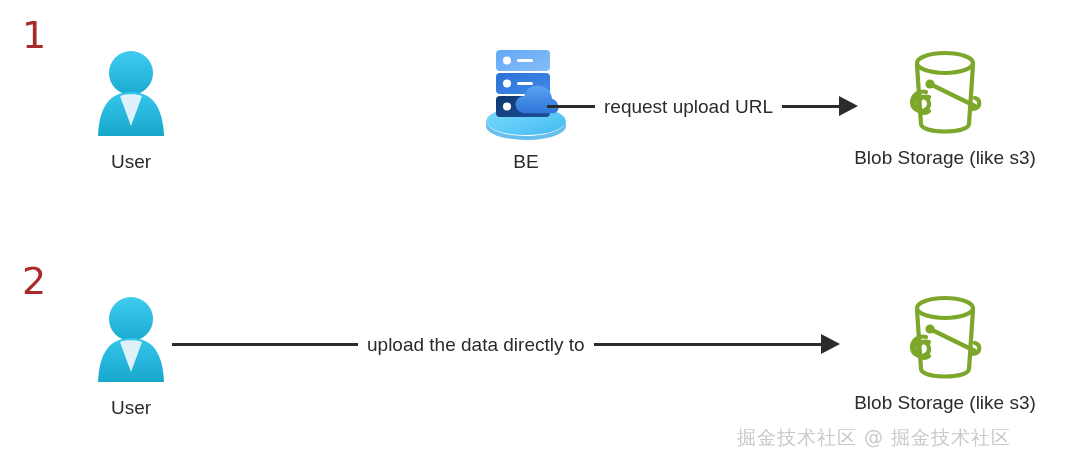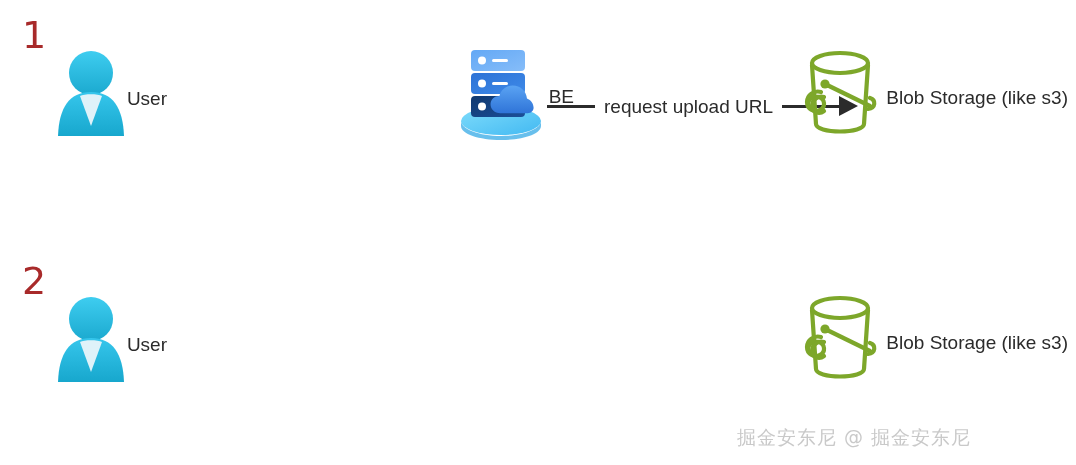--- a/index.html
+++ b/index.html
@@ -18,21 +18,21 @@
     position:absolute;
     font-size:38px;
     font-weight:400;
     color:#a82a2a;
     line-height:1;
     font-family:"DejaVu Sans",sans-serif;
     letter-spacing:0;
   }
 
   
-  .node{position:absolute;display:flex;flex-direction:row;align-items:center;justify-content:flex-end;}
+  .node{position:absolute;display:flex;flex-direction:column;align-items:center;}
   .node-icon{display:block;}
   .node-label{
     margin-top:7px;
     font-size:19px;
     color:#2b2b2b;
     white-space:nowrap;
     line-height:1.15;
     font-family:"Liberation Sans","DejaVu Sans",sans-serif;
   }
 
@@ -183,33 +183,39 @@
           </linearGradient>
         </defs>
         <circle cx="36" cy="27" r="22" fill="url(#uhead2)"></circle>
         <path d="M36 46 C14 46 4 62 3 90 L69 90 C68 62 58 46 36 46 Z" fill="url(#ubody2)"></path>
         <path d="M25 50 L36 80 L47 50 C43 47.5 29 47.5 25 50 Z" fill="#dff2f9"></path>
       </svg>
     </span>
     <span class="node-label">User</span>
   </div>
 
+  <div class="conn" style="left:172px;top:334px;">
+    <div class="seg" style="width:186px;"></div>
+    <div class="conn-label">upload the data directly to</div>
+    <div class="seg" style="width:228px;"></div>
+    <div class="head"></div>
+  </div>
 
   <div class="node" style="left:822px;top:293px;width:246px;">
     <span class="node-icon">
       <svg width="92" height="88" viewBox="0 0 92 88" xmlns="http://www.w3.org/2000/svg">
         <g fill="none" stroke="#7da72a" stroke-width="4.2" stroke-linecap="round" stroke-linejoin="round">
           <path d="M18 17 L22 76 C22 80.5 33 83.5 46 83.5 C59 83.5 70 80.5 70 76 L74 17"></path>
           <ellipse cx="46" cy="15" rx="28" ry="10"></ellipse>
           <path d="M31 36 L76 58"></path>
           <path d="M76 50 C82 52 82 60 74 61"></path>
           <path d="M27 44 C20 42 13 47 13 54 C13 61 20 65 26 62 C32 59 31 51 25 49 C19 47 13 52 14 58"></path>
           <path d="M30 49 C24 47 18 52 18 58 C18 64 25 67 30 63"></path>
         </g>
         <circle cx="31" cy="36" r="4.6" fill="#7da72a"></circle>
       </svg>
     </span>
     <span class="node-label">Blob Storage (like s3)</span>
   </div>
 
-  <div class="watermark" style="left:737px;top:425px;">掘金安东尼 @ 掘金安东尼</div>
+  <div class="watermark" style="left:737px;top:425px;">掘金技术社区 @ 掘金技术社区</div>
 
 </div>
 
 </body></html>

